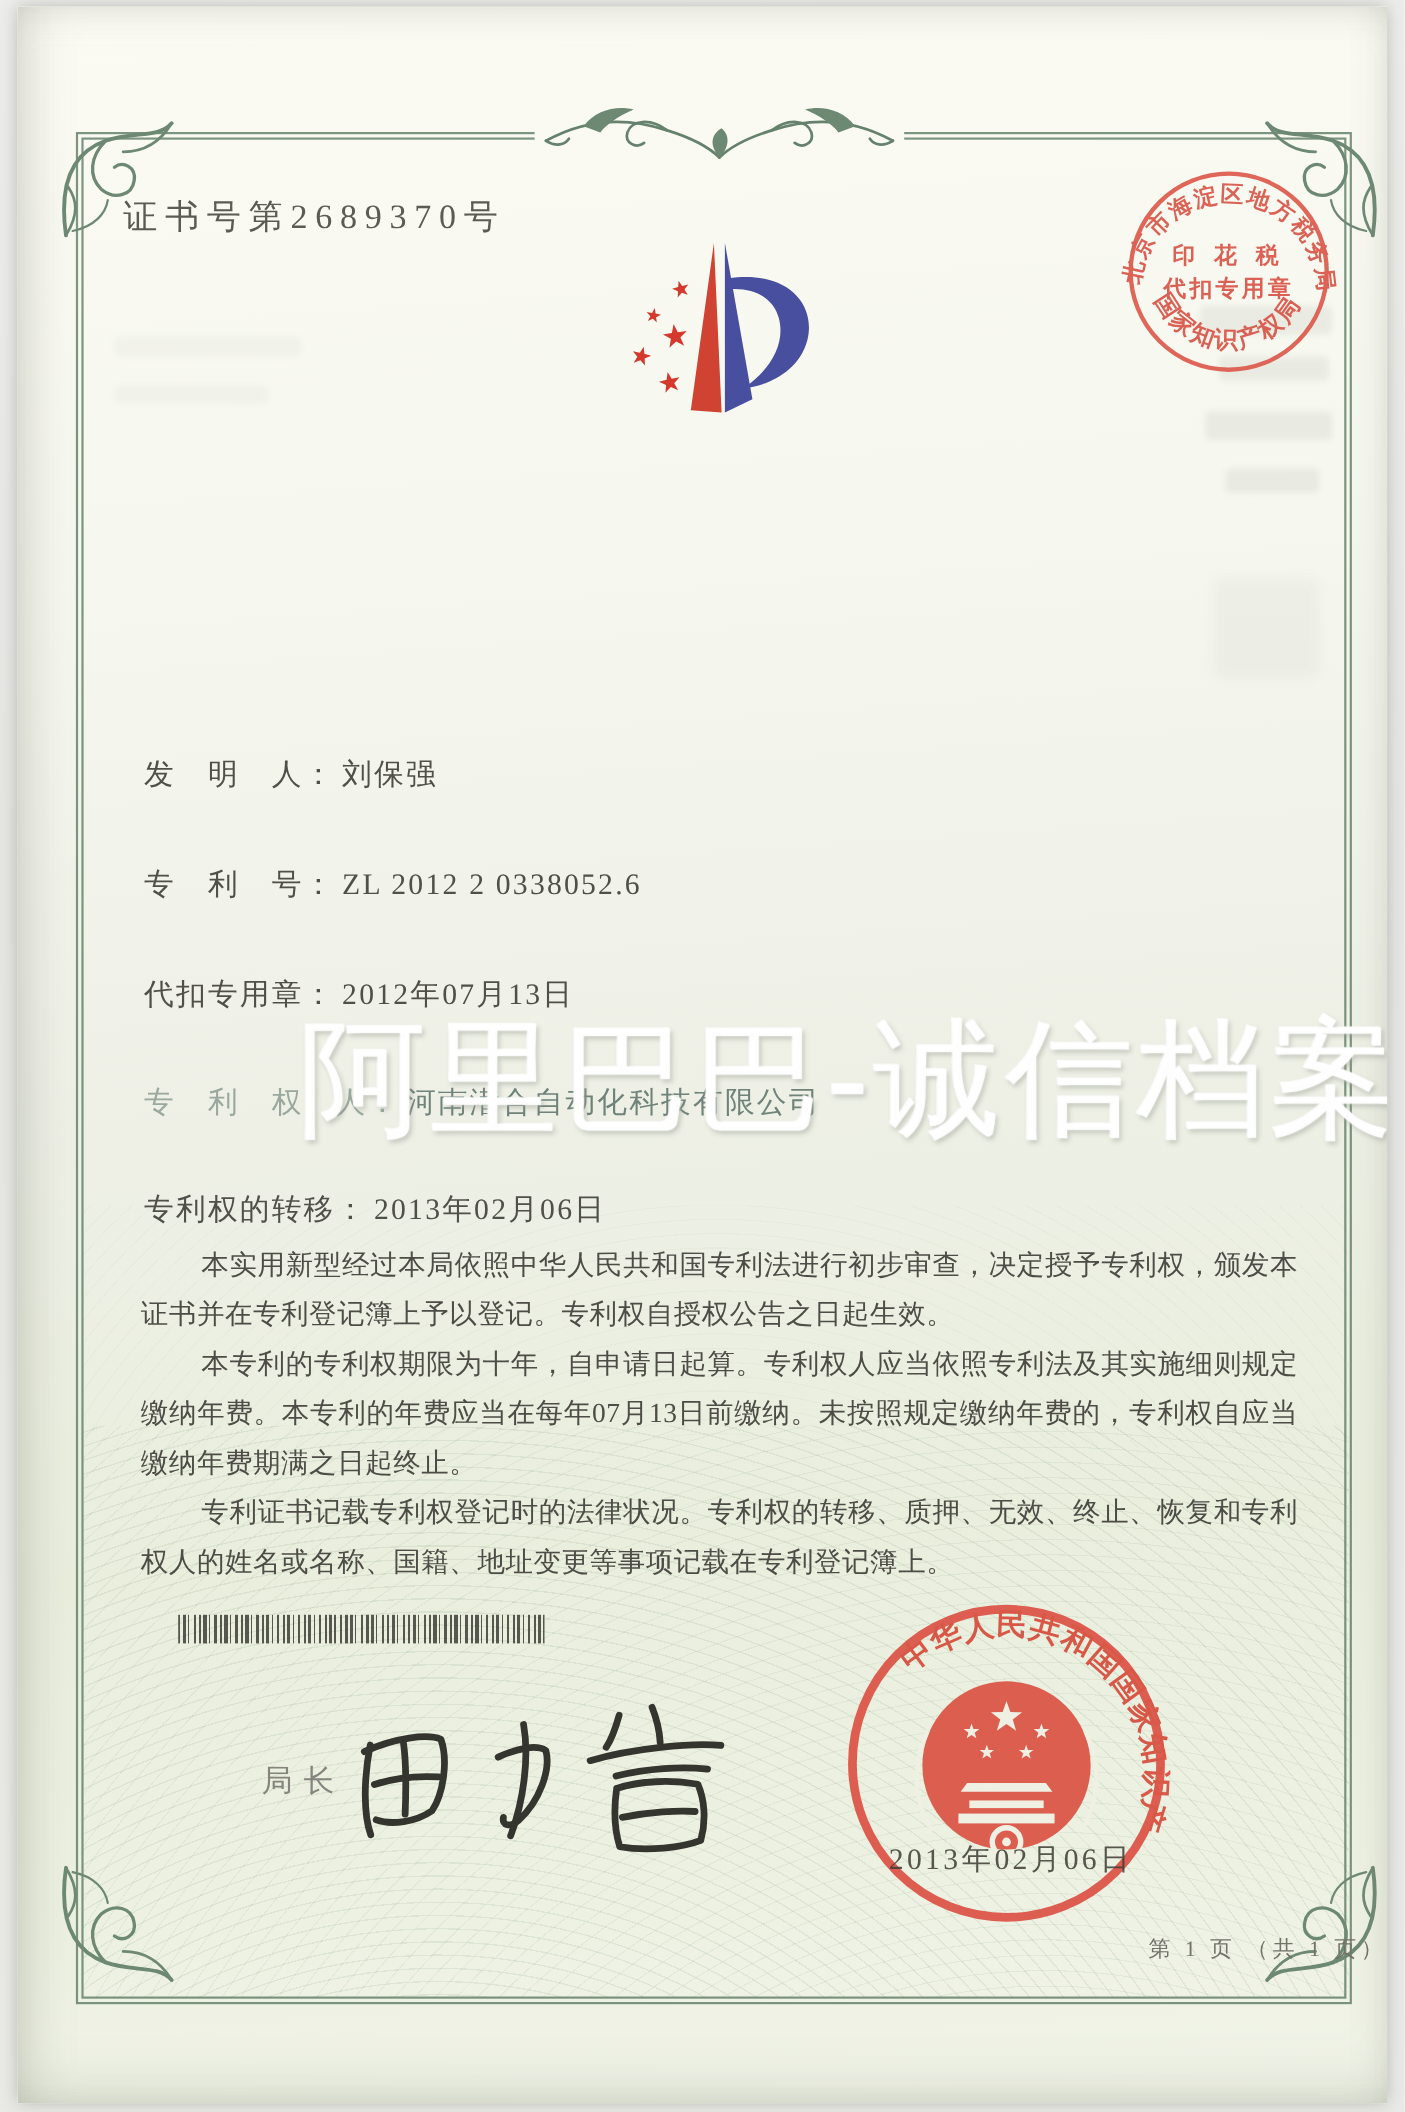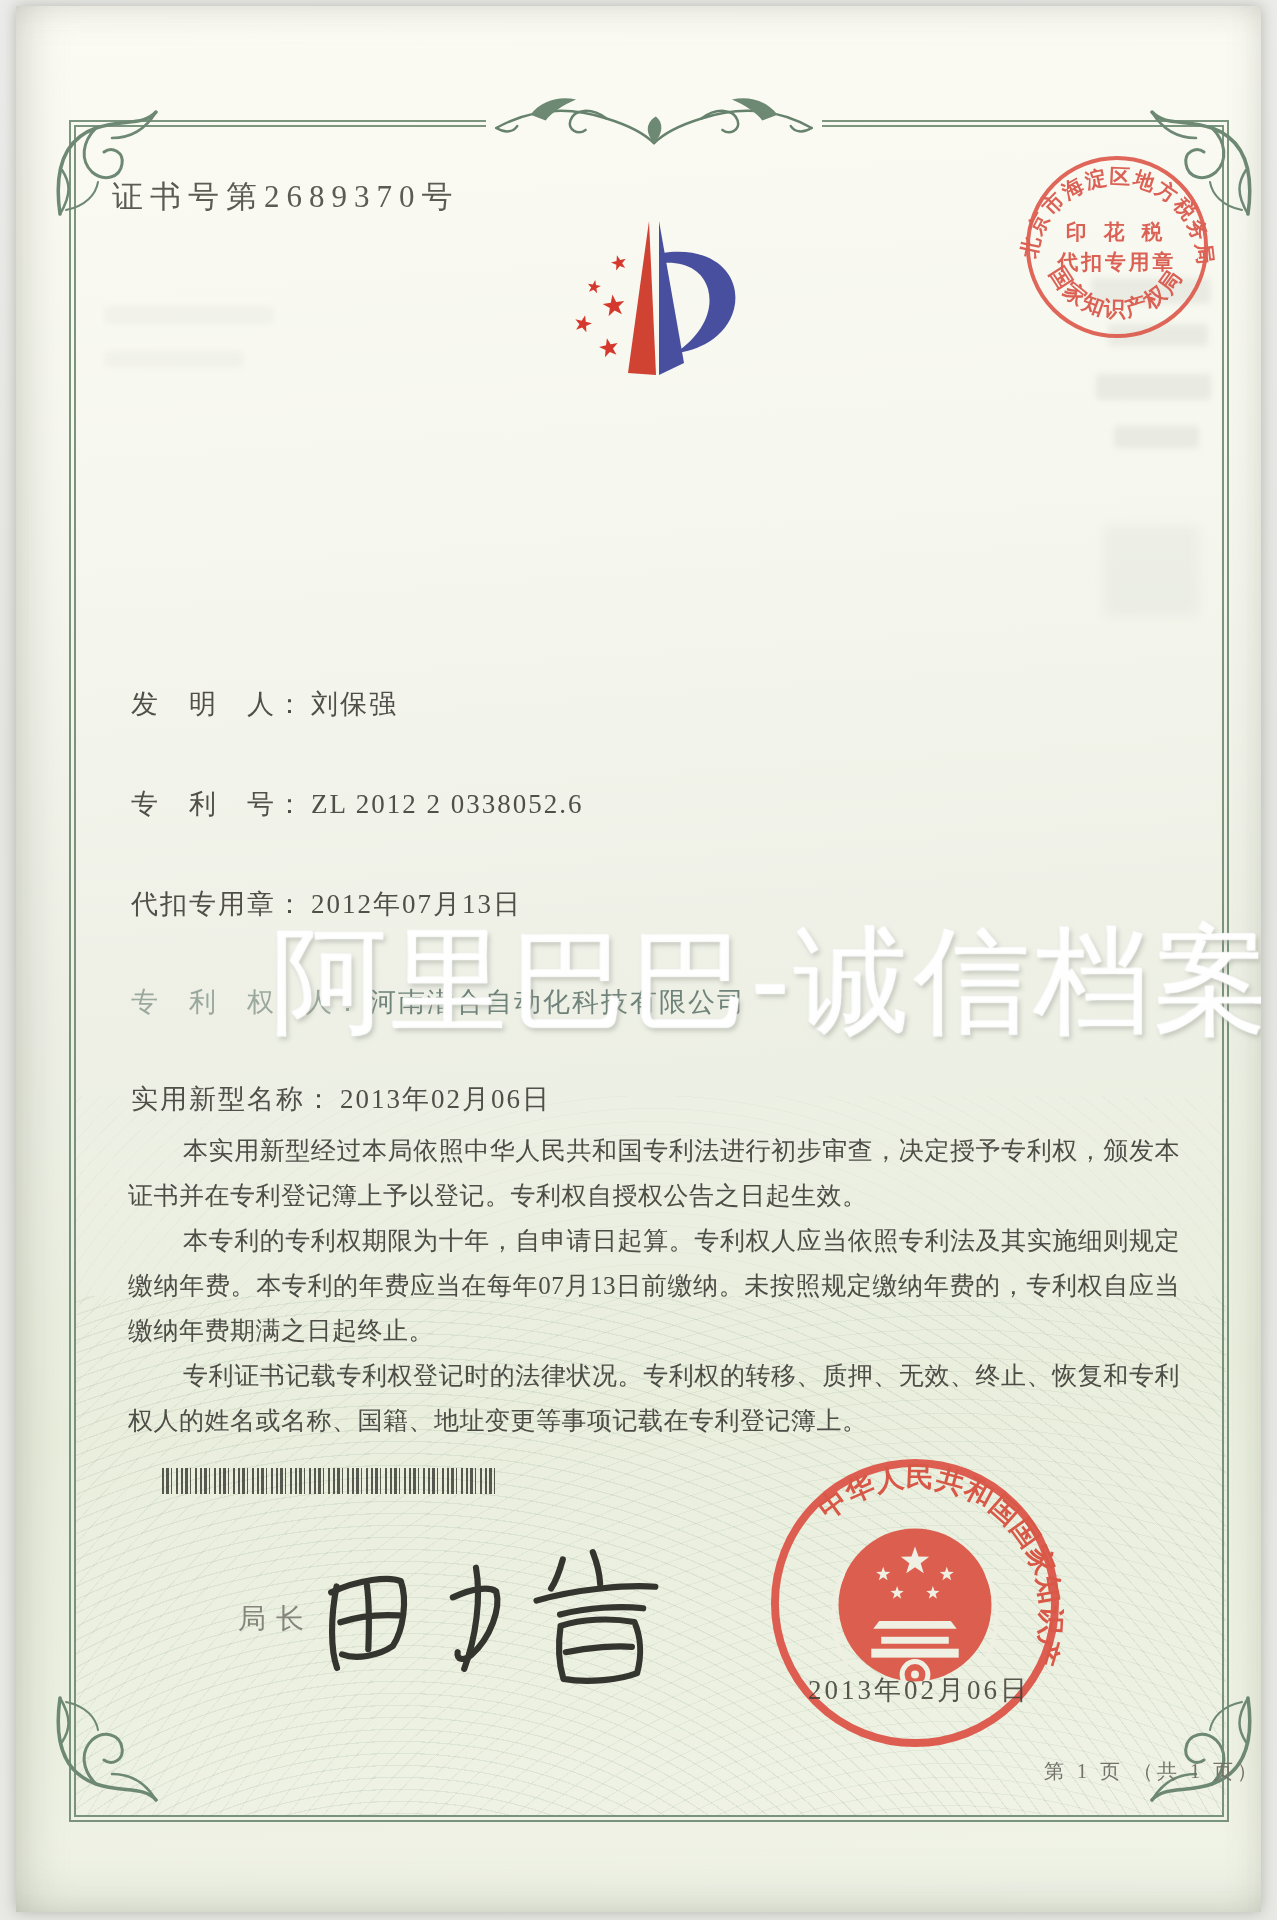--- a/index.html
+++ b/index.html
@@ -167,21 +167,21 @@
   <div class="fieldrow" style="top:780px;">
     <span class="lbl">专　利　号：</span><span class="val">ZL 2012 2 0338052.6</span>
   </div>
   <div class="fieldrow" style="top:880px;">
     <span class="lbl">代扣专用章：</span><span class="val">2012年07月13日</span>
   </div>
   <div class="fieldrow row-owner" style="top:978px;">
     <span class="lbl">专　利　权　人：</span><span class="val">河南潜合自动化科技有限公司</span>
   </div>
   <div class="fieldrow" style="top:1075px;">
-    <span class="lbl">实用新型名称：</span><span class="val">2013年02月06日</span>
+    <span class="lbl">专利权的转移：</span><span class="val">2013年02月06日</span>
   </div>
 
   <div class="paras">
     <p>本实用新型经过本局依照中华人民共和国专利法进行初步审查，决定授予专利权，颁发本证书并在专利登记簿上予以登记。专利权自授权公告之日起生效。</p>
     <p>本专利的专利权期限为十年，自申请日起算。专利权人应当依照专利法及其实施细则规定缴纳年费。本专利的年费应当在每年07月13日前缴纳。未按照规定缴纳年费的，专利权自应当缴纳年费期满之日起终止。</p>
     <p>专利证书记载专利权登记时的法律状况。专利权的转移、质押、无效、终止、恢复和专利权人的姓名或名称、国籍、地址变更等事项记载在专利登记簿上。</p>
   </div>
 
   <div class="watermark">阿里巴巴-诚信档案</div>
 

